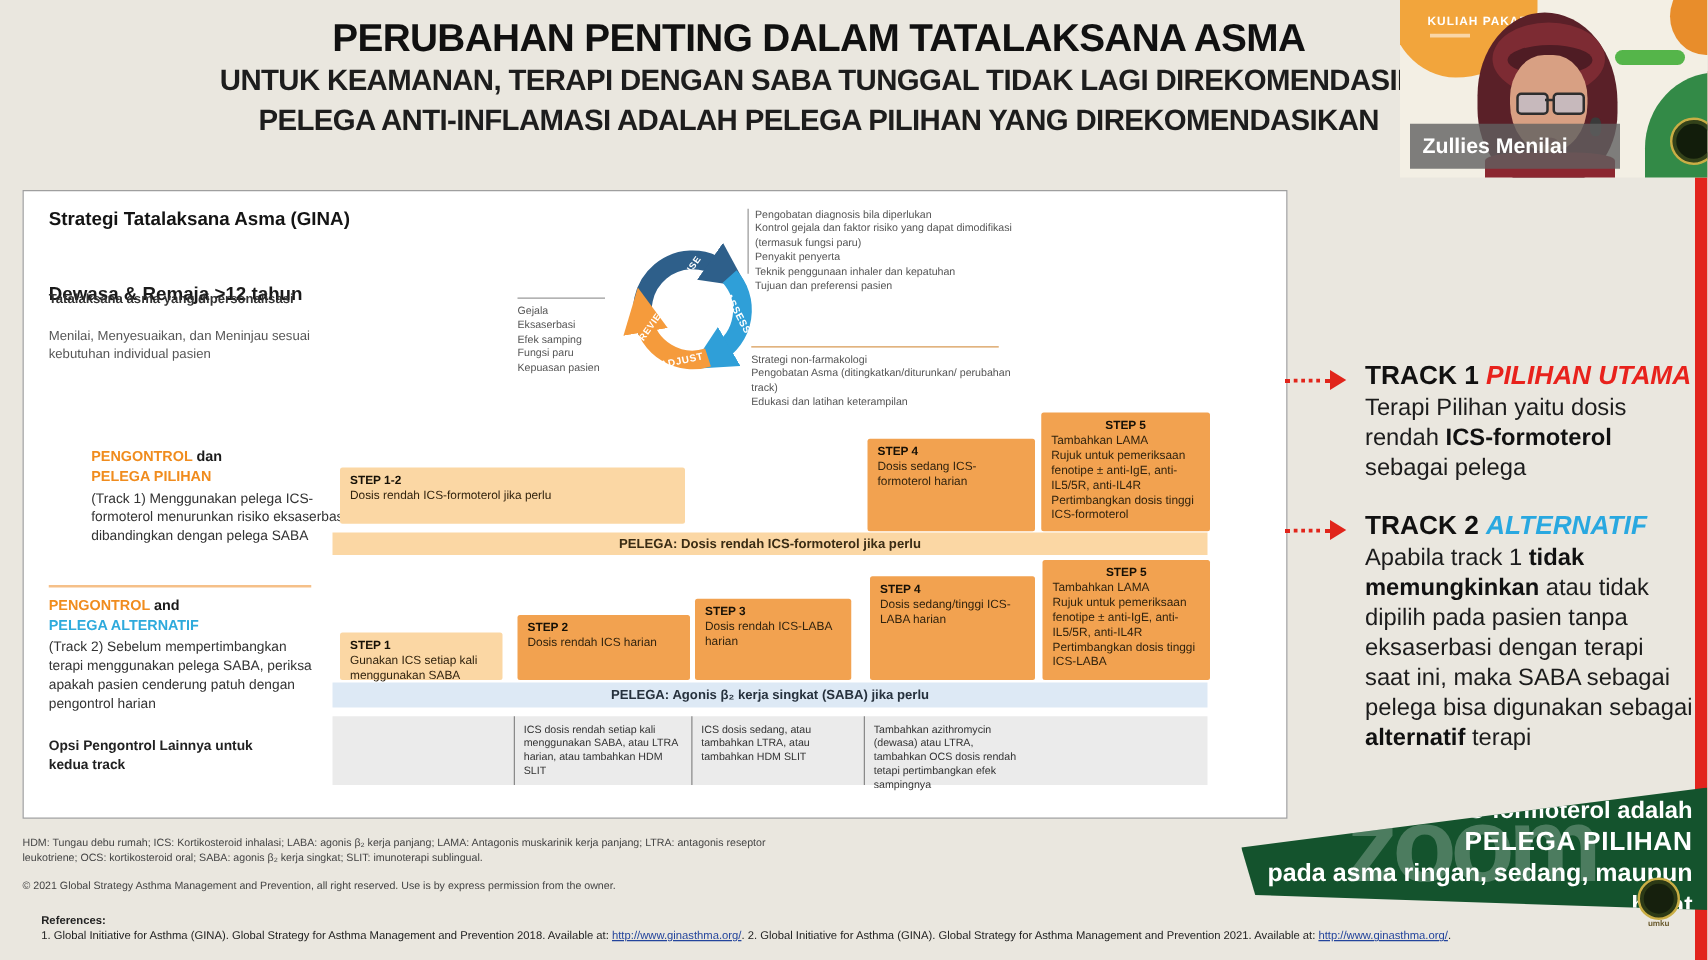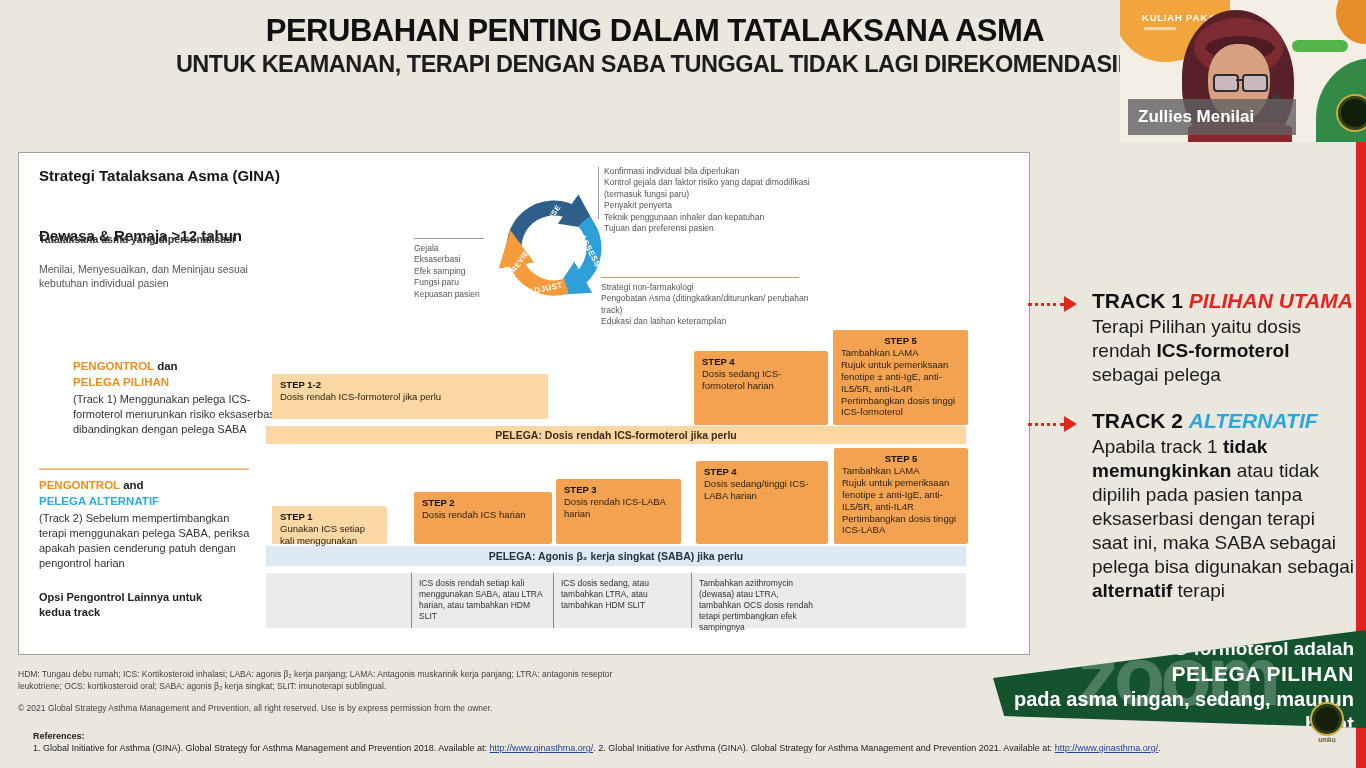--- a/index.html
+++ b/index.html
@@ -98,20 +98,21 @@
   .nametag{position:absolute;left:8px;top:99px;width:168px;height:36px;background:rgba(96,96,96,0.8);color:#fff;font-size:17px;font-weight:bold;line-height:36px;padding-left:10px;box-sizing:border-box;}
   
   .cyc-label{font-weight:bold;fill:#fff;letter-spacing:0.5px;}
 </style>
 </head>
 <body>
 
 <div class="abs title-wrap">
   <div class="title-1">PERUBAHAN PENTING DALAM TATALAKSANA ASMA</div>
   <div class="title-2">UNTUK KEAMANAN, TERAPI DENGAN SABA TUNGGAL TIDAK LAGI DIREKOMENDASIK</div>
+  <div class="title-2">PELEGA ANTI-INFLAMASI ADALAH PELEGA PILIHAN YANG DIREKOMENDASIKAN</div>
 </div>
 
 <div class="abs red-strip"></div>
 
 <div class="abs panel">
   <div class="abs hd">Strategi Tatalaksana Asma (GINA)</div>
   <div class="abs pop">Dewasa &amp; Remaja &gt;12 tahun</div>
   <div class="abs pop-sub1">Tatalaksana asma yang dipersonalisasi</div>
   <div class="abs pop-sub2">Menilai, Menyesuaikan, dan Meninjau sesuai kebutuhan individual pasien</div>
 
@@ -139,21 +140,21 @@
   <div class="abs rev-list small-list">
     <div>Gejala</div>
     <div>Eksaserbasi</div>
     <div>Efek samping</div>
     <div>Fungsi paru</div>
     <div>Kepuasan pasien</div>
   </div>
 
   <div class="abs ass-vline"></div>
   <div class="abs ass-list small-list">
-    <div>Konfirmasi individual bila diperlukan</div>
+    <div>Pengobatan diagnosis bila diperlukan</div>
     <div>Kontrol gejala dan faktor risiko yang dapat dimodifikasi (termasuk fungsi paru)</div>
     <div>Penyakit penyerta</div>
     <div>Teknik penggunaan inhaler dan kepatuhan</div>
     <div>Tujuan dan preferensi pasien</div>
   </div>
 
   <div class="abs adj-hline"></div>
   <div class="abs adj-list small-list">
     <div>Strategi non-farmakologi</div>
     <div>Pengobatan Asma (ditingkatkan/diturunkan/ perubahan track)</div>
@@ -186,21 +187,21 @@
     <span class="txt">Dosis sedang ICS-formoterol harian</span>
   </div>
   <div class="step tone-dark" style="left:814px;top:177px;width:135px;height:95px;">
     <span class="lbl lbl-c">STEP 5</span>
     <span class="txt">Tambahkan LAMA
 Rujuk untuk pemeriksaan fenotipe ± anti-IgE, anti-IL5/5R, anti-IL4R
 Pertimbangkan dosis tinggi ICS-formoterol</span>
   </div>
   <div class="bar bar1">PELEGA: Dosis rendah ICS-formoterol jika perlu</div>
 
-  <div class="step tone-light" style="left:253px;top:353px;width:115px;height:38px;">
+  <div class="step tone-light" style="left:253px;top:353px;width:130px;height:38px;">
     <span class="lbl">STEP 1</span>
     <span class="txt">Gunakan ICS setiap kali menggunakan SABA</span>
   </div>
   <div class="step tone-dark" style="left:395px;top:339px;width:138px;height:52px;">
     <span class="lbl">STEP 2</span>
     <span class="txt">Dosis rendah ICS harian</span>
   </div>
   <div class="step tone-dark" style="left:537px;top:326px;width:125px;height:65px;">
     <span class="lbl">STEP 3</span>
     <span class="txt">Dosis rendah ICS-LABA harian</span>

